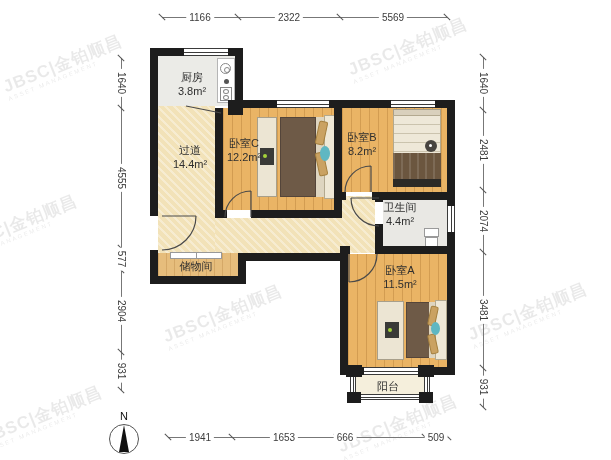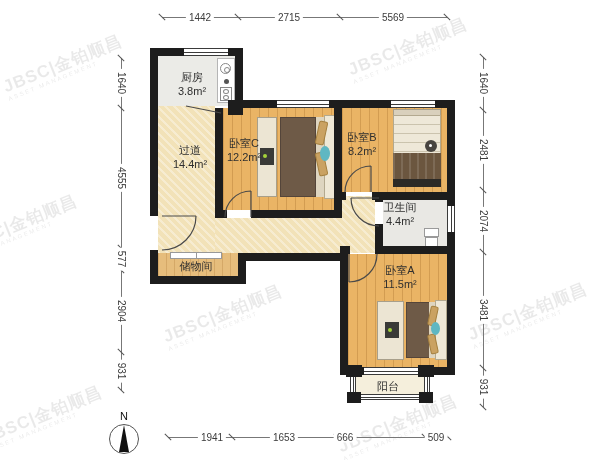--- a/index.html
+++ b/index.html
@@ -232,32 +232,32 @@
   </div>
   <div class="rlabel" style="left:388px;top:386px;">
     <div>阳台</div>
   </div>
 
   <div class="dline-h" style="left:162px;top:17px;width:285px;"></div>
   <div class="tick" style="left:162px;top:17px;"></div>
     <div class="tick" style="left:238px;top:17px;"></div>
   <div class="tick" style="left:340px;top:17px;"></div>
     <div class="tick" style="left:447px;top:17px;"></div>
-  <span class="dim" style="left:200px;top:17px;">1442</span>
-  <span class="dim" style="left:289px;top:17px;">2715</span>
+  <span class="dim" style="left:200px;top:17px;">1166</span>
+  <span class="dim" style="left:289px;top:17px;">2322</span>
   <span class="dim" style="left:393px;top:17px;">5569</span>
 
   <div class="dline-h" style="left:168px;top:437px;width:280px;"></div>
   <div class="tick" style="left:168px;top:437px;"></div>
     <div class="tick" style="left:232px;top:437px;"></div>
   <div class="tick" style="left:337px;top:437px;"></div>
     <div class="tick" style="left:353px;top:437px;"></div>
   <div class="tick" style="left:425px;top:437px;"></div>
     <div class="tick" style="left:448px;top:437px;"></div>
-  <span class="dim" style="left:200px;top:437px;margin-left:12px;">1941</span>
+  <span class="dim" style="left:200px;top:437px;">1941</span>
   <span class="dim" style="left:284px;top:437px;">1653</span>
   <span class="dim" style="left:345px;top:437px;">666</span>
   <span class="dim" style="left:389px;top:428px;margin-top:44px;">2068</span>
   <span class="dim" style="left:436px;top:437px;">509</span>
 
   <div class="dline-v" style="left:121px;top:58px;height:332px;"></div>
   <div class="tick" style="left:121px;top:58px;"></div>
     <div class="tick" style="left:121px;top:108px;"></div>
   <div class="tick" style="left:121px;top:248px;"></div>
     <div class="tick" style="left:121px;top:270px;"></div>

